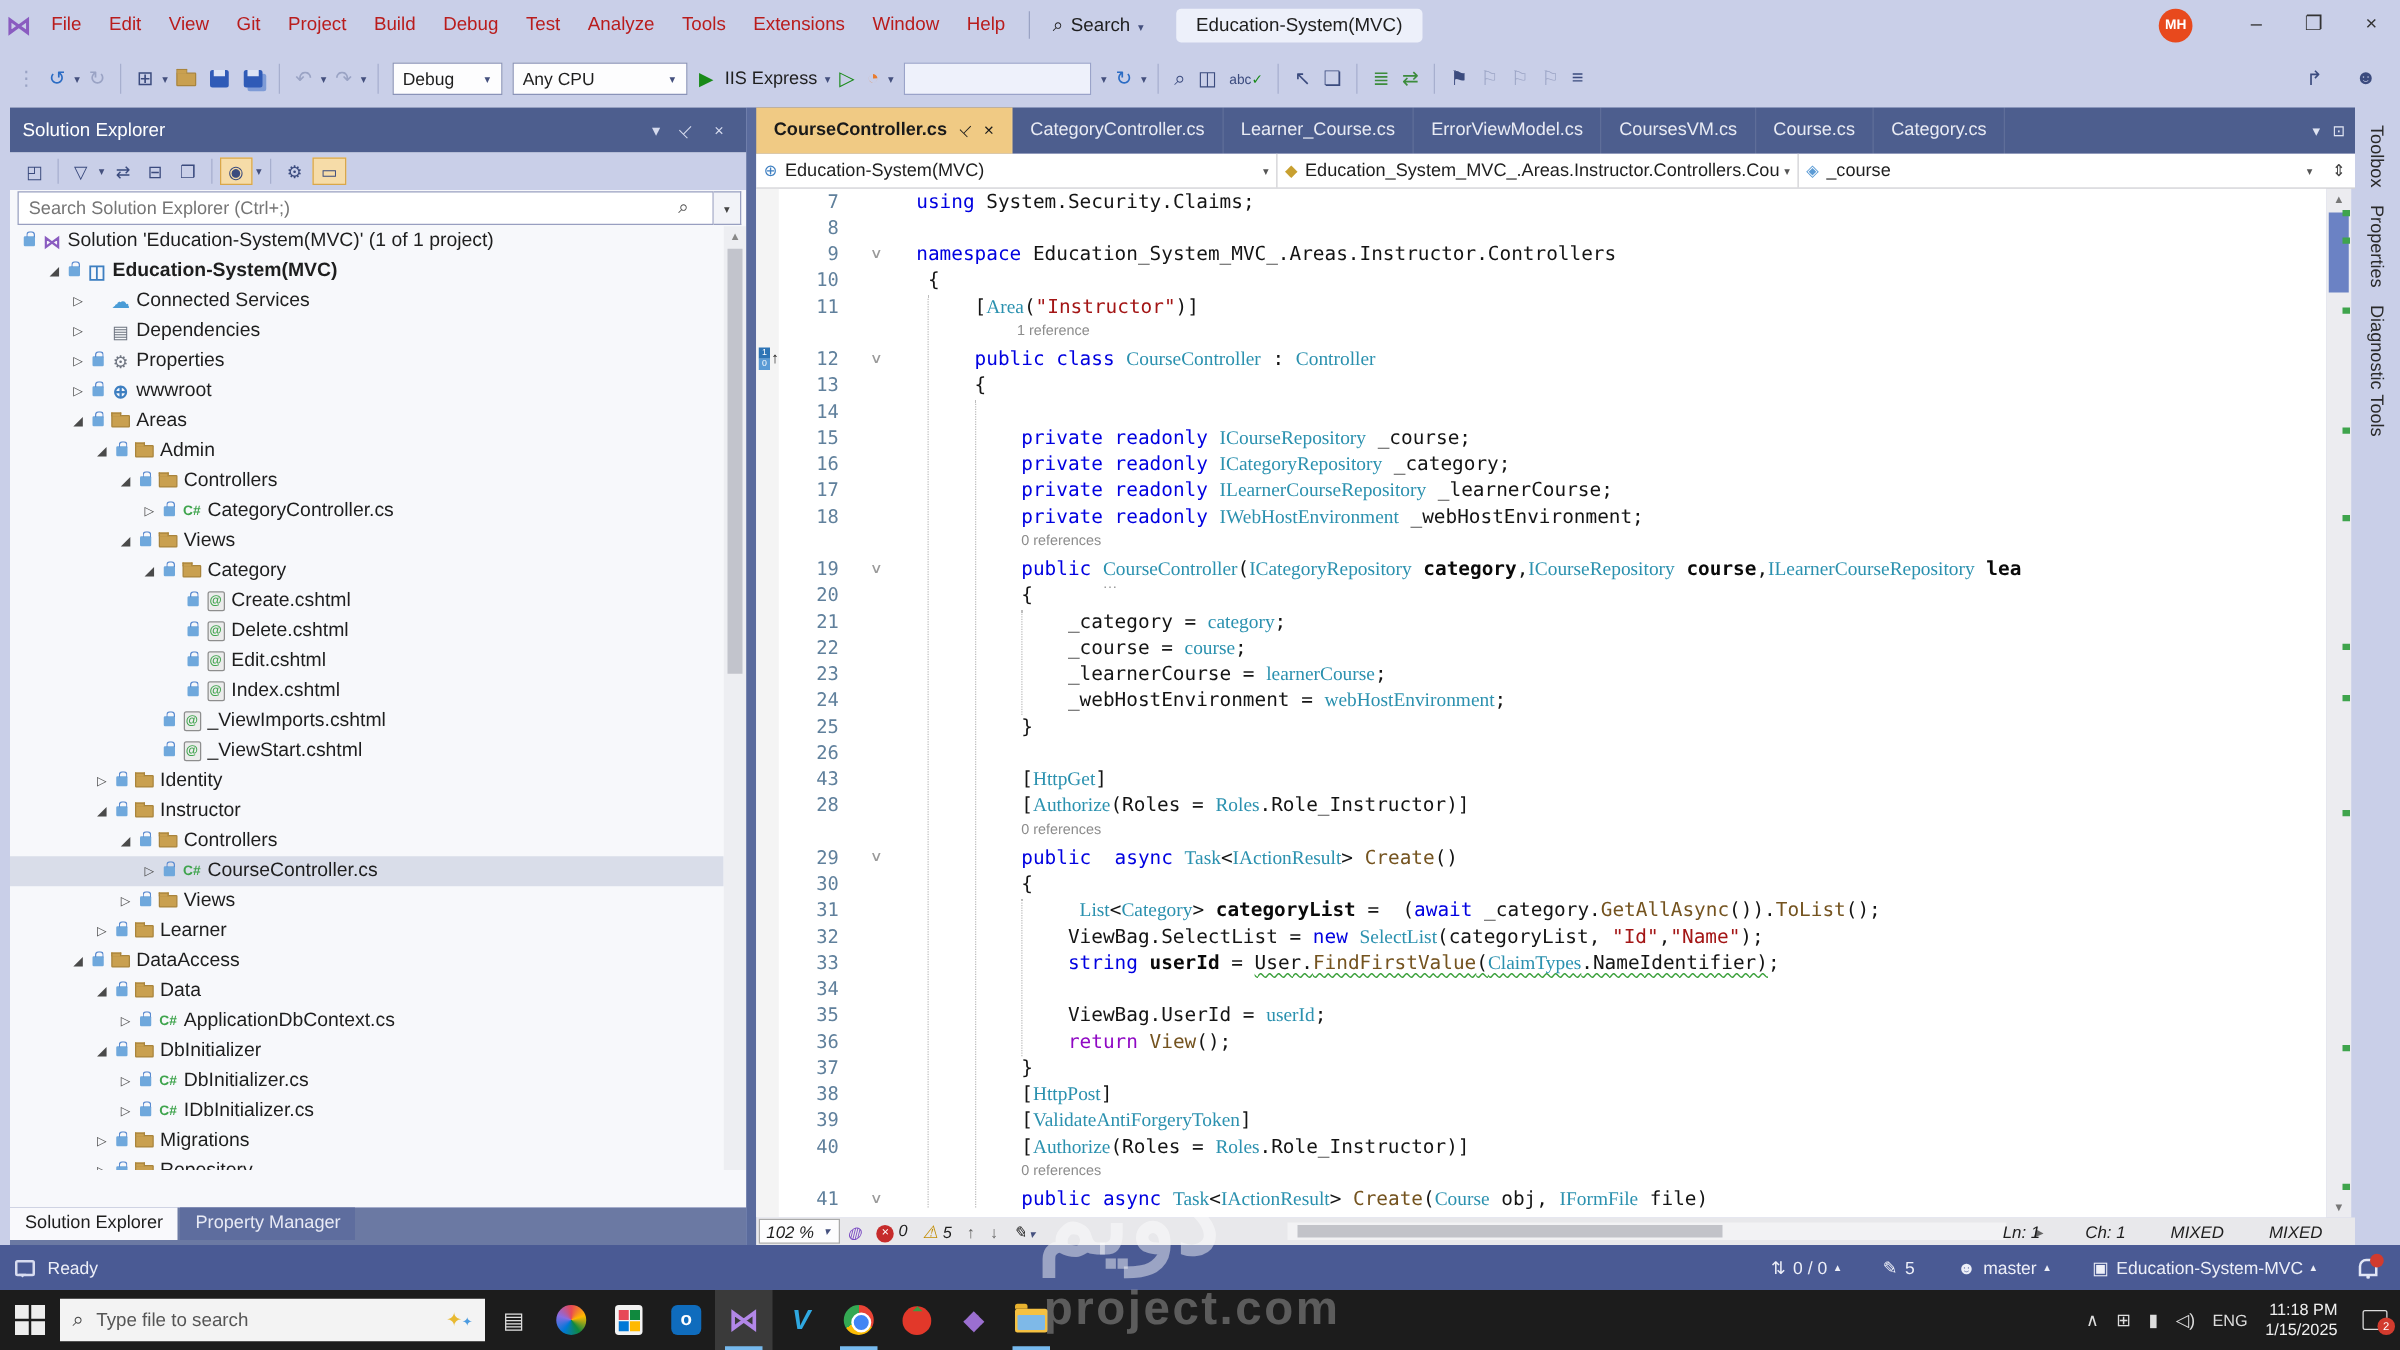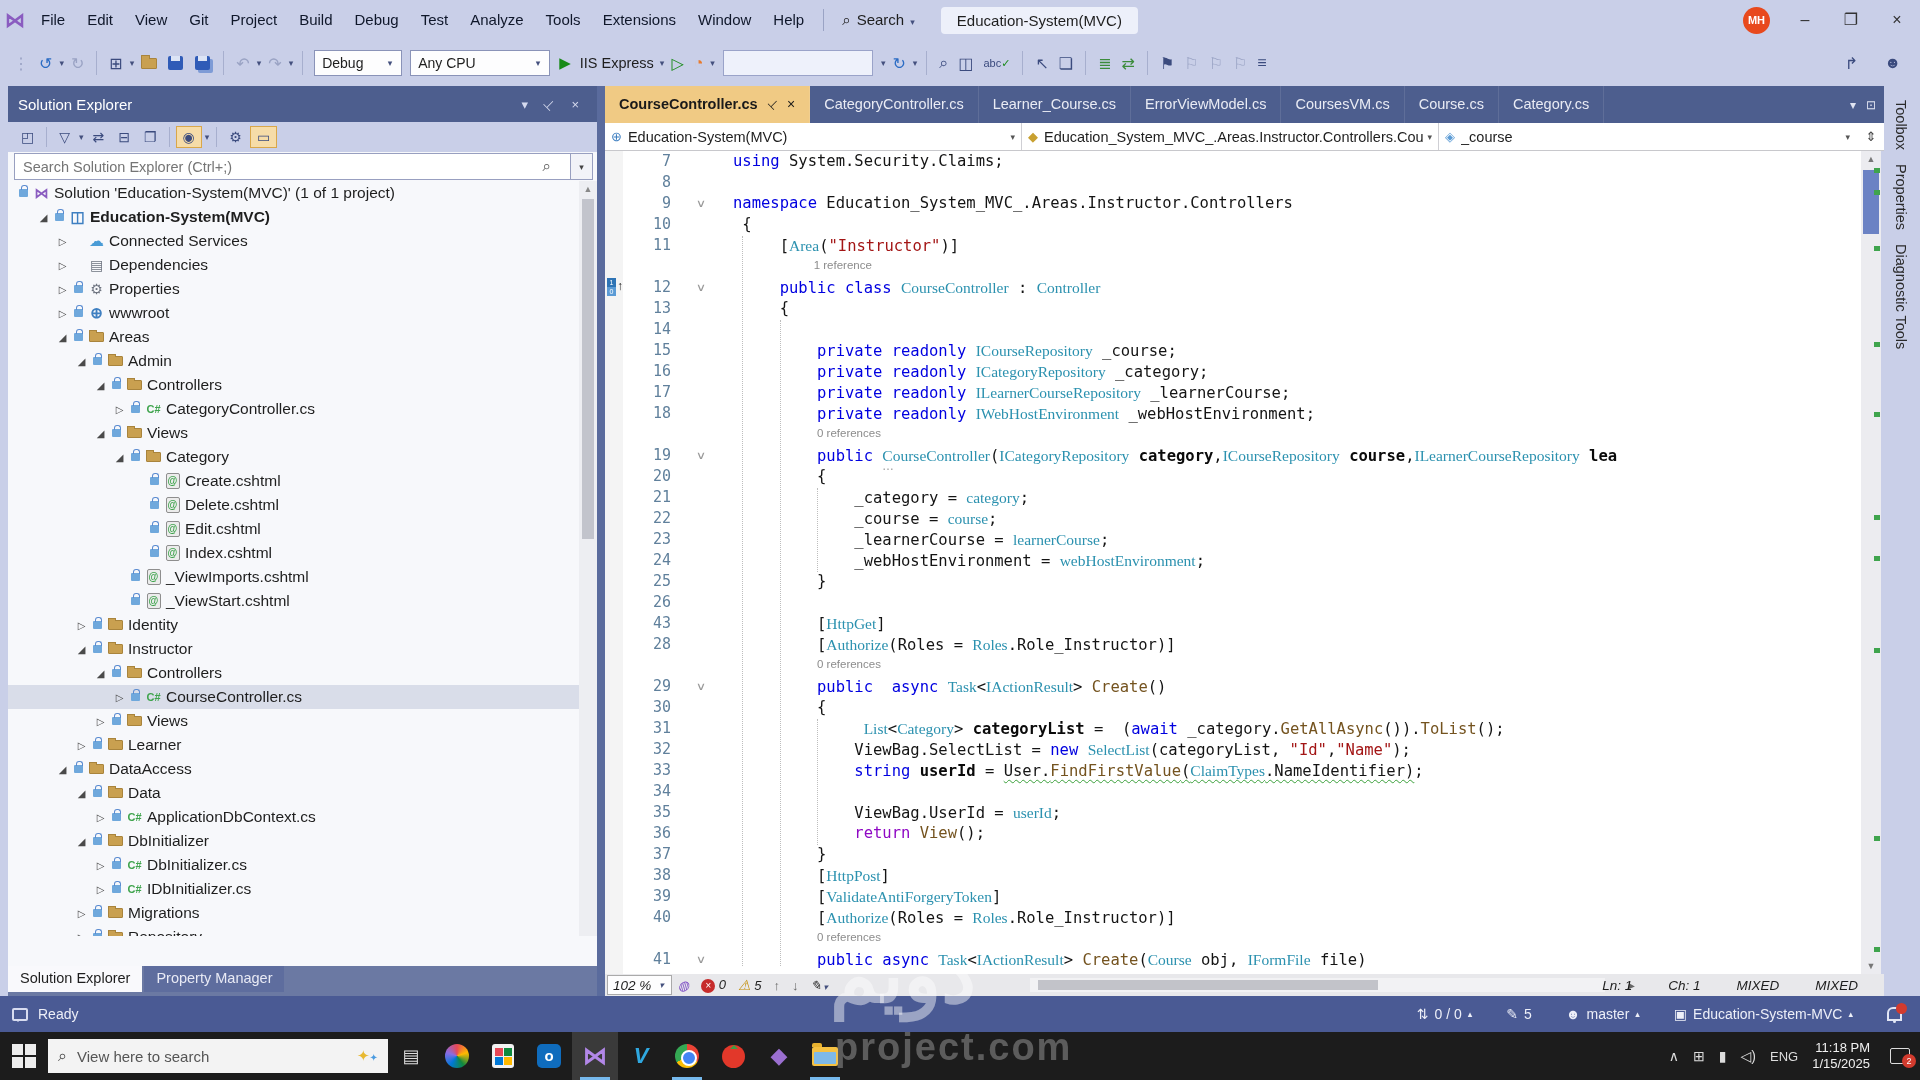--- a/index.html
+++ b/index.html
@@ -3,27 +3,27 @@
 <meta charset="utf-8">
 <style>
   * { margin:0; padding:0; box-sizing:border-box; }
   html,body { width:1920px; height:1080px; overflow:hidden; }
   body { font-family:"Liberation Sans", sans-serif; background:#C9CFE8; position:relative; }
   #stage { position:absolute; inset:0; width:1920px; height:1080px; }
 
   
   #titlebar { position:absolute; left:0; top:0; width:1920px; height:40px; background:#C9CFE8; display:flex; align-items:center; }
   #vslogo { width:30px; text-align:center; color:#8A5CC0; font-weight:bold; font-size:20px; }
-  .menu-item { padding:0 11px; font-size:15px; color:#0f172a; line-height:40px; cursor:default; }
+  .menu-item { padding:0 11px; font-size:15px; color:#b91c1c; line-height:40px; cursor:default; }
   .mb-sep { width:1px; height:22px; background:#9AA3C4; margin:0 8px; }
   #menu-search { font-size:15px; color:#1E1E1E; padding:0 10px; }
   #menu-search .mag { font-size:15px; margin-right:6px; }
   #proj-pill { margin-left:14px; background:#EDF0FA; border-radius:4px; padding:5px 16px; font-size:15px; color:#1E1E1E; }
   #tb-right { margin-left:auto; display:flex; align-items:center; }
-  #avatar { width:27px; height:27px; border-radius:50%; background:#E8491D; color:#fff; font-size:11px; font-weight:bold; display:flex; align-items:center; justify-content:center; margin-right:12px; }
+  #avatar { width:27px; height:27px; border-radius:50%; background:#E8491D; color:#fff; font-size:11px; font-weight:bold; display:flex; align-items:center; justify-content:center; margin-right:28px; }
   .winbtn { width:46px; text-align:center; font-size:16px; color:#333; line-height:40px; }
 
   
   #toolbar { position:absolute; left:0; top:40px; width:1920px; height:46px; background:#C9CFE8; display:flex; align-items:center; padding-left:8px; }
   .tico { color:#3B4B7E; font-size:16px; padding:0 5px; }
   .tico.dis { color:#9AA3C4; }
   .caret { font-size:9px; color:#44507E; padding:0 2px; }
   .tsep { width:1px; height:24px; background:#A7AFCE; margin:0 7px; }
   .tselect { height:26px; background:#FDFDFE; border:1px solid #8A93B8; display:flex; align-items:center; justify-content:space-between; font-size:14px; color:#1E1E1E; padding:0 7px; margin:0 4px; }
   .disk { width:15px; height:14px; background:#2F5BB7; border-radius:2px; position:relative; display:inline-block; margin:0 6px; }
@@ -799,21 +799,21 @@
 
   <div id="taskbar">
     <div id="winlogo">
         <i></i>
         <i></i>
         <i></i>
         <i></i>
       </div>
     <div id="tb-search">
       <span style="color:#444">⌕</span>
-      <span class="ph">View here to search</span>
+      <span class="ph">Type file to search</span>
       <span class="spark">✦<span style="color:#4B9BE0;font-size:10px">✦</span></span>
     </div>
     <div id="tb-icons" style="display:flex">
         <div class="tb-ic">
           <span style="color: rgb(221, 221, 221); font-size: 18px;">▤</span>
         </div>
         <div class="tb-ic">
           <span class="copilot"></span>
         </div>
         <div class="tb-ic">

